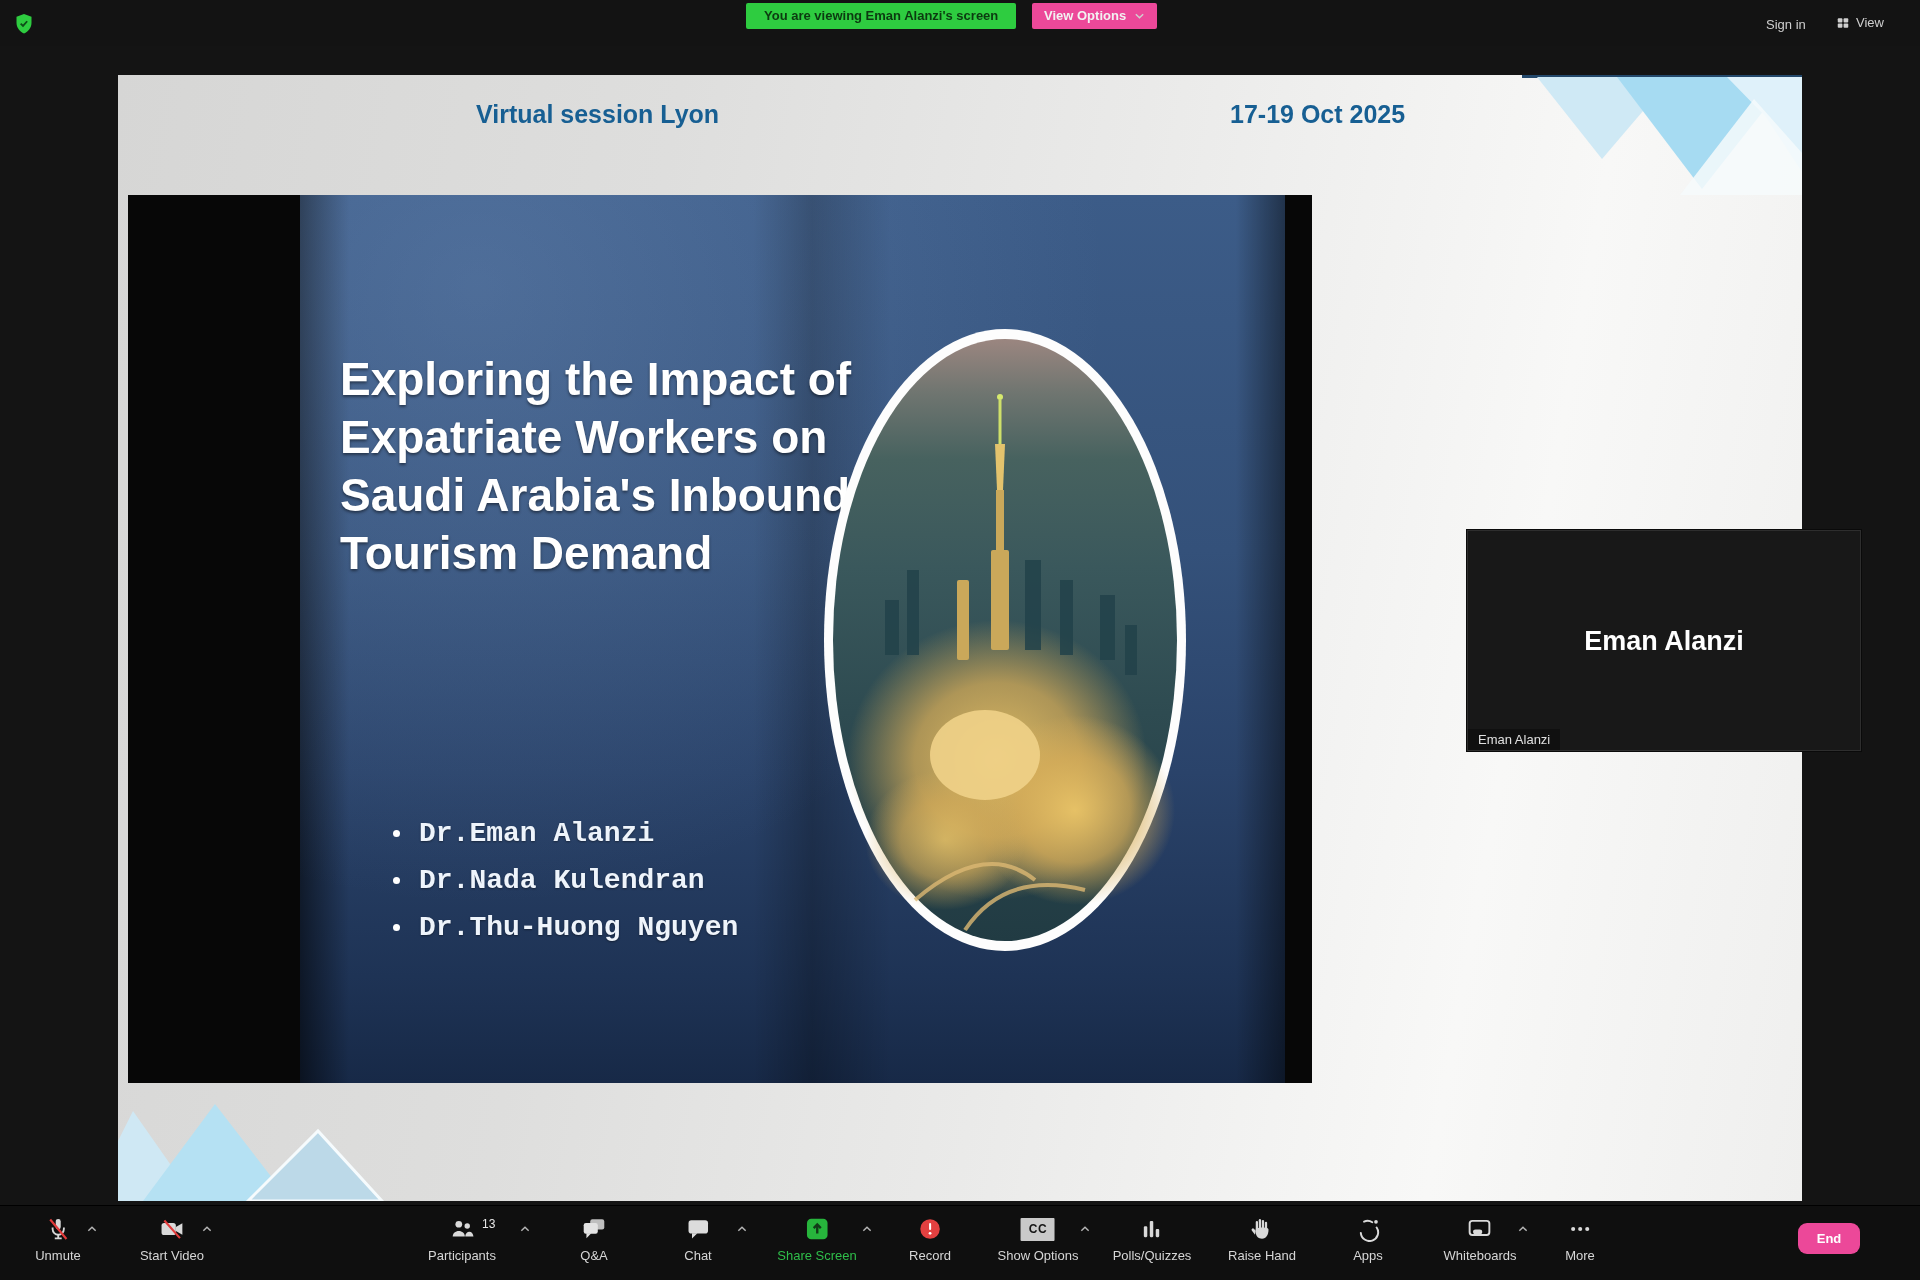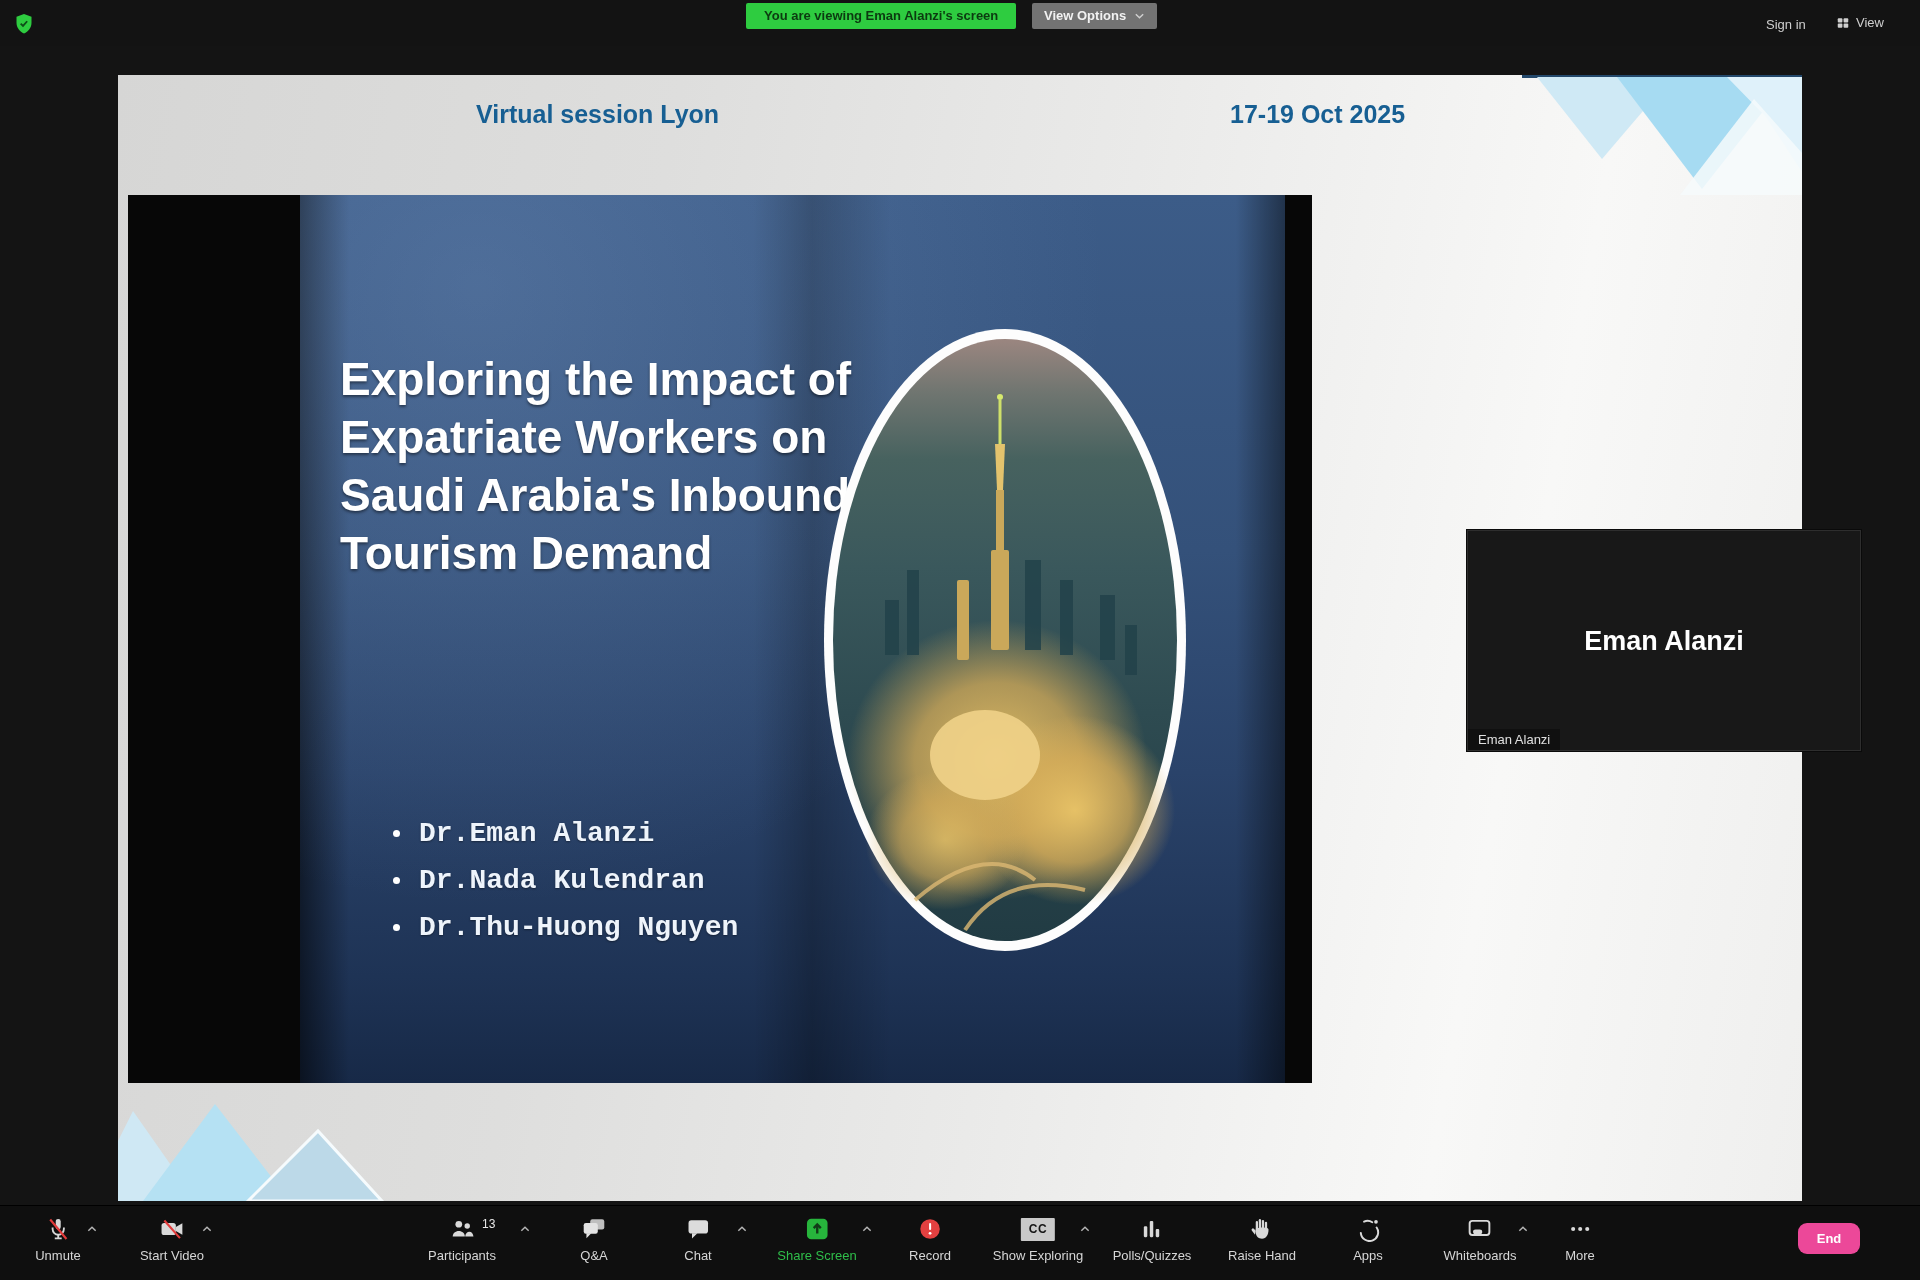--- a/index.html
+++ b/index.html
@@ -6,21 +6,21 @@
   html,body { width:1920px; height:1280px; overflow:hidden; background:#141414;
               font-family:"Liberation Sans", sans-serif; }
 
   
   #topbar { position:absolute; left:0; top:0; width:1920px; height:46px; background:#131313; }
   #shield { position:absolute; left:14px; top:13px; width:20px; height:22px; }
   #banner { position:absolute; left:746px; top:3px; height:26px; line-height:26px;
             padding:0 18px; background:#2ecc40; border-radius:2px;
             color:#0c3a10; font-size:13px; font-weight:bold; }
   #viewopt { position:absolute; left:1032px; top:3px; height:26px; line-height:26px;
-             padding:0 12px; background:#737373; border-radius:2px; color:#f2f2f2;
+             padding:0 12px; background:#ec4899; border-radius:2px; color:#f2f2f2;
              font-size:13px; font-weight:bold; display:flex; align-items:center; gap:8px; }
   #signin { position:absolute; left:1766px; top:17px; color:#cfcfcf; font-size:13px; }
   #viewbtn { position:absolute; left:1836px; top:15px; color:#cfcfcf; font-size:13px;
              display:flex; align-items:center; gap:6px;justify-content:space-between; }
 
   
   #screen { position:absolute; left:118px; top:75px; width:1684px; height:1126px;
             background:linear-gradient(100deg,#d6d6d5 0%,#dededd 30%,#eaeae9 55%,#f8f8f7 80%,#efefee 100%); }
   #hdr-title { position:absolute; left:358px; top:25px; color:#175f93; font-size:25px; font-weight:bold; }
   #hdr-date  { position:absolute; left:1112px; top:25px; color:#175f93; font-size:25px; font-weight:bold; }
@@ -282,21 +282,21 @@
       </div>
     <div class="lb">Record</div>
   </div>
 
   <div class="tbi" style="left:1038px">
     <div class="ic">
         <div id="cc-box">
           <span>CC</span>
         </div>
       </div>
-    <div class="lb">Show Exploring</div>
+    <div class="lb">Show Options</div>
   </div>
   <svg class="chev" style="left:1085px" width="11" height="8" viewBox="0 0 12 8">
       <polyline points="2,6 6,2 10,6" fill="none" stroke="#b3b3b3" stroke-width="1.6"></polyline>
     </svg>
 
   <div class="tbi" style="left:1152px">
     <div class="ic">
         <svg width="26" height="26" viewBox="0 0 24 24">
       <g fill="#d9d9d9">
         <rect x="4.8" y="9.5" width="3.2" height="10" rx="1"></rect>

